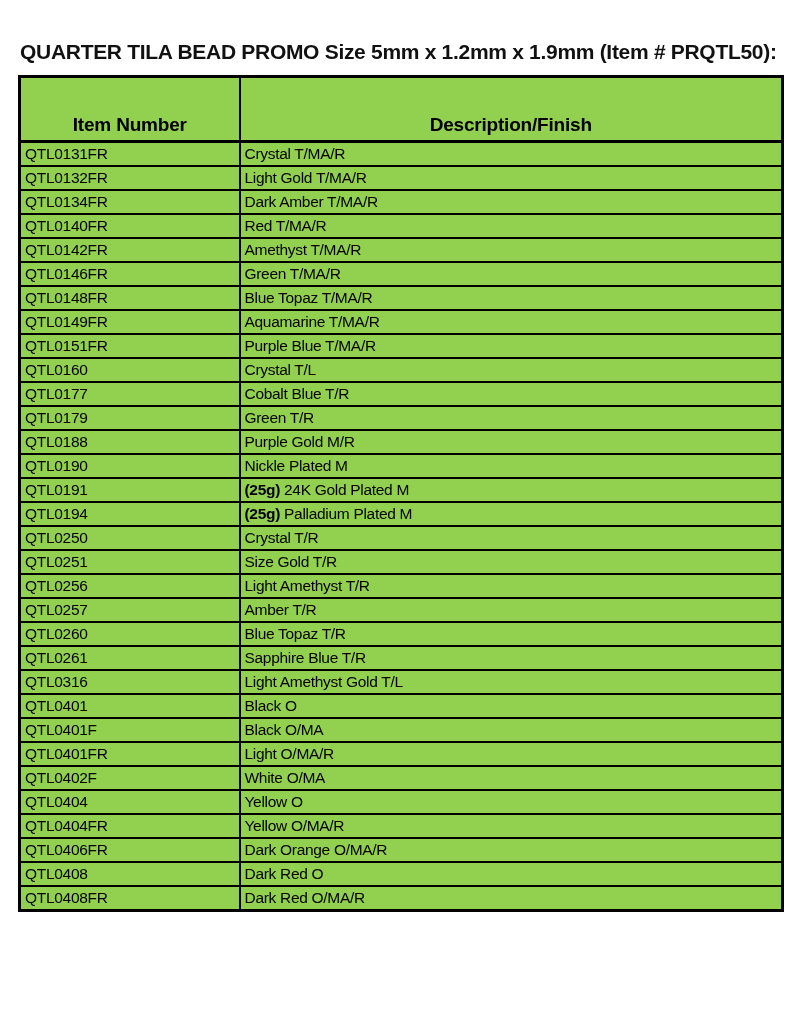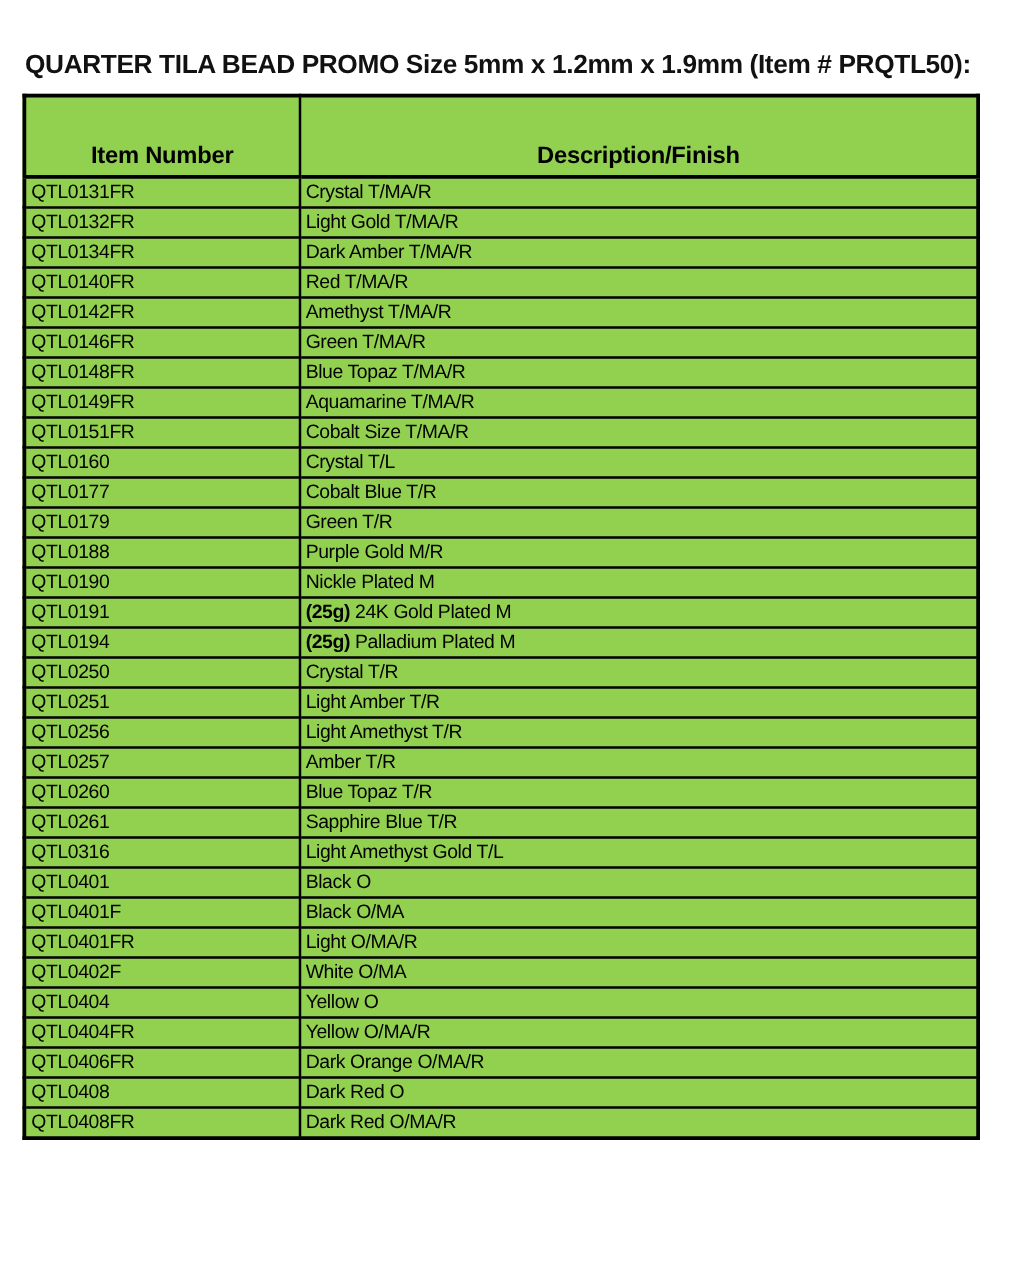--- a/index.html
+++ b/index.html
@@ -115,21 +115,21 @@
         <tr>
           <td>QTL0148FR</td>
           <td>Blue Topaz T/MA/R</td>
         </tr>
         <tr>
           <td>QTL0149FR</td>
           <td>Aquamarine T/MA/R</td>
         </tr>
         <tr>
           <td>QTL0151FR</td>
-          <td>Cobalt Size T/MA/R</td>
+          <td>Purple Blue T/MA/R</td>
         </tr>
         <tr>
           <td>QTL0160</td>
           <td>Crystal T/L</td>
         </tr>
         <tr>
           <td>QTL0177</td>
           <td>Cobalt Blue T/R</td>
         </tr>
         <tr>
@@ -151,21 +151,21 @@
         <tr>
           <td>QTL0194</td>
           <td><b>(25g)</b> Palladium Plated M</td>
         </tr>
         <tr>
           <td>QTL0250</td>
           <td>Crystal T/R</td>
         </tr>
         <tr>
           <td>QTL0251</td>
-          <td>Light Amber T/R</td>
+          <td>Size Gold T/R</td>
         </tr>
         <tr>
           <td>QTL0256</td>
           <td>Light Amethyst T/R</td>
         </tr>
         <tr>
           <td>QTL0257</td>
           <td>Amber T/R</td>
         </tr>
         <tr>

